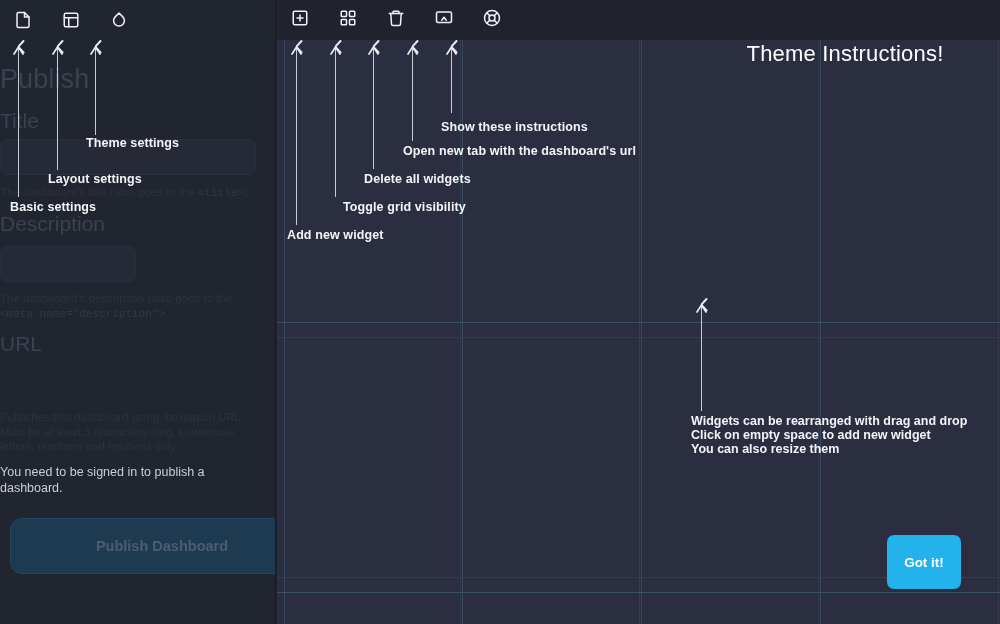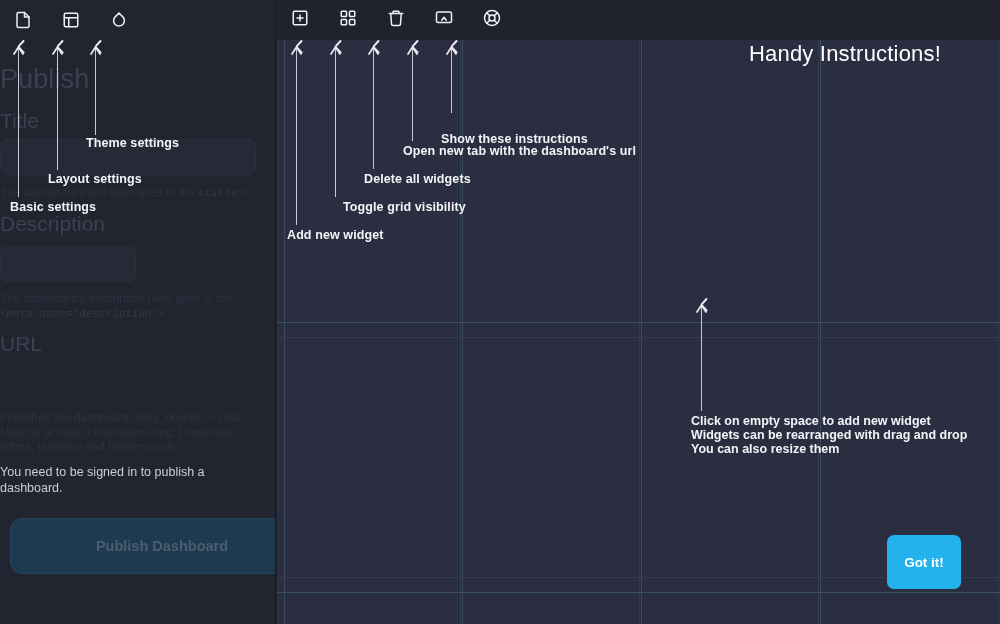--- a/index.html
+++ b/index.html
@@ -350,36 +350,36 @@
       <svg class="arrow-head" viewBox="0 0 11 9" fill="none" stroke="#e8ebef" stroke-width="1.7" stroke-linecap="round" stroke-linejoin="round">
           <polyline points="1,8 5.5,1 10,8"></polyline>
         </svg>
     </div>
     <div class="arrow" style="left:174px; top:47px; height:66px;">
       <svg class="arrow-head" viewBox="0 0 11 9" fill="none" stroke="#e8ebef" stroke-width="1.7" stroke-linecap="round" stroke-linejoin="round">
           <polyline points="1,8 5.5,1 10,8"></polyline>
         </svg>
     </div>
 
-    <div class="callout-label" style="left:164px; top:132px;text-align:center;">Show these instructions</div>
+    <div class="callout-label" style="left:164px; top:120px;text-align:center;">Show these instructions</div>
     <div class="callout-label" style="left:126px; top:144px;">Open new tab with the dashboard's url</div>
     <div class="callout-label" style="left:87px; top:172px;">Delete all widgets</div>
     <div class="callout-label" style="left:66px; top:200px;">Toggle grid visibility</div>
     <div class="callout-label" style="left:10px; top:228px;">Add new widget</div>
 
     <div class="arrow" style="left:424px; top:305px; height:106px;">
       <svg class="arrow-head" viewBox="0 0 11 9" fill="none" stroke="#e8ebef" stroke-width="1.7" stroke-linecap="round" stroke-linejoin="round">
           <polyline points="1,8 5.5,1 10,8"></polyline>
         </svg>
     </div>
   </section>
 
-  <div id="instr-title">Handy Instructions!</div>
+  <div id="instr-title">Theme Instructions!</div>
 
   <div id="instr-body">
+    <div>Widgets can be rearranged with drag and drop</div>
     <div>Click on empty space to add new widget</div>
-    <div>Widgets can be rearranged with drag and drop</div>
     <div>You can also resize them</div>
   </div>
 
   <button id="got-it">Got it!</button>
 
 </div>
 
 </body></html>

